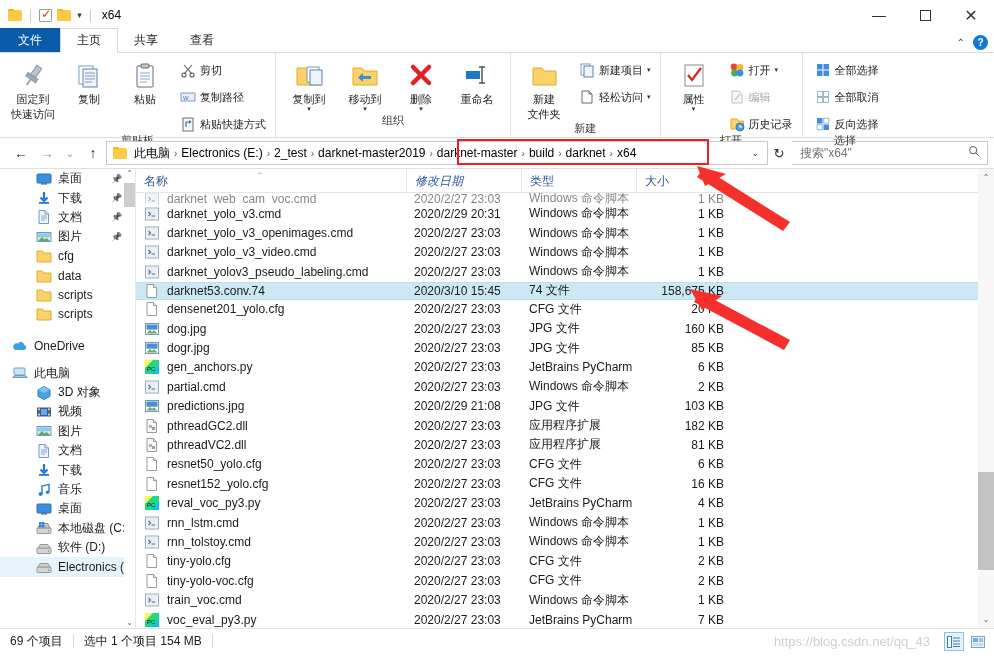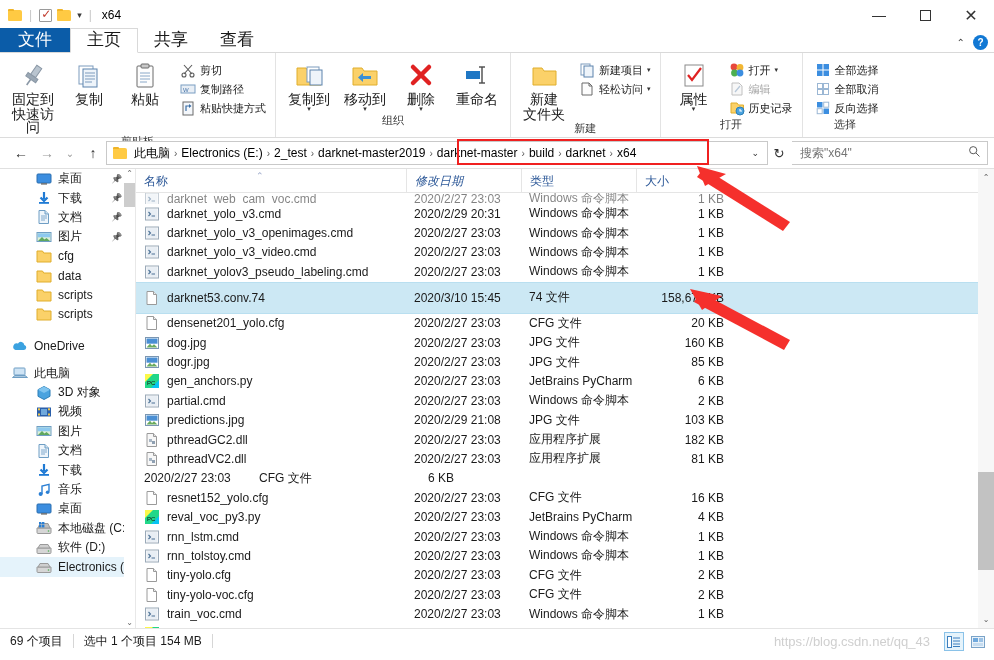--- a/index.html
+++ b/index.html
@@ -49,21 +49,21 @@
     font-size:13px;color:#333;
   }
   .winctl .close { font-size: 16px; font-weight: 300;}
   .winctl .min { font-size: 14px; }
   .winctl .max { font-size: 11px; }
 
   
   .tabs { height: 23px; display:flex; align-items:flex-end; position:relative;
           border-bottom:1px solid #d9d9d9; background:#fff;}
   .tab {
-    padding: 3px 16px 4px 16px; font-size: 17px; color:#1a1a1a;
+    padding: 3px 16px 4px 16px; font-size: 12px; color:#1a1a1a;
     line-height:16px; cursor:default;
   }
   .tab.file { background:#0b5ca8; color:#fff; padding:4px 18px 4px 18px; }
   .tab.active { border:1px solid #d9d9d9; border-bottom:1px solid #fff;
                 margin-bottom:-1px; background:#fff; }
   .help-row { position:absolute; right:6px; bottom:2px; display:flex; gap:8px; align-items:center;}
   .chev-up { font-size:10px; color:#444; }
   .help-dot {
     width:15px;height:15px;border-radius:50%;background:#1178d4;color:#fff;
     font-size:10px; display:flex;align-items:center;justify-content:center;font-weight:bold;
@@ -77,23 +77,23 @@
   .rgroup {
     display:flex; flex-direction:column; justify-content:space-between;
     border-right:1px solid #e3e3e3; padding: 3px 6px 0 6px; position:relative;
   }
   .rgroup-body { display:flex; align-items:flex-start; gap:2px; flex:1; padding-top:2px;}
   .rgroup-label { text-align:center; font-size:11px; color:#333; padding-bottom:18px; }
   .bigbtn {
     width:54px; display:flex; flex-direction:column; align-items:center;
     padding-top:3px; cursor:default;
   }
-  .bigbtn .lbl { font-size:14px; color:#1a1a1a; text-align:center; line-height:13px; margin-top:2px;}
+  .bigbtn .lbl { font-size:11px; color:#1a1a1a; text-align:center; line-height:13px; margin-top:2px;}
   .bigicon { width:30px; height:30px; position:relative; }
-  .smallcol { display:flex; flex-direction:column; gap:1px; padding-top:3px; padding-left:3px;}
+  .smallcol { display:flex; flex-direction:column; gap:9px; padding-top:3px; padding-left:3px;}
   .smallbtn { display:flex; align-items:center; gap:4px; font-size:11px; color:#1a1a1a;
               padding:1px 3px; cursor:default; white-space:nowrap;}
   .smallbtn.disabled { color:#a6a6a6; }
   .sicon { width:16px; height:16px; position:relative; flex:0 0 16px;}
   .arrow-dn { font-size:7px; color:#333; margin-top:-1px;}
 
   
   .navbar { height:30px; display:flex; align-items:center; gap:0px; padding:3px 6px 3px 8px; background:#fff;}
   .navbtn { width:26px; height:24px; display:flex; align-items:center; justify-content:center;
             font-size:14px; color:#999; }
@@ -146,21 +146,21 @@
   .hdr .c1 { width:270px; }
   .hdr .c2 { width:115px; border-left:1px solid #e5e5e5;font-style:italic;}
   .hdr .c3 { width:115px; border-left:1px solid #e5e5e5;}
   .hdr .c4 { width:100px; border-left:1px solid #e5e5e5;}
   .sortmark { position:absolute; left:120px; top:-5px; font-size:9px; color:#9aa8c9;}
 
   .rows { position:absolute; top:24px; left:0; right:0; bottom:0; overflow:hidden;}
   .row {
     display:flex; height:19.4px; align-items:center; font-size:12px; color:#1a1a1a;
   }
-  .row.sel { background:#cce8f4; border-top:1px solid #b9dff0; border-bottom:1px solid #b9dff0; height:32px;}
+  .row.sel { background:#cce8f4; border-top:1px solid #b9dff0; border-bottom:1px solid #b9dff0; height:18px;}
   .row .name { width:270px; display:flex; align-items:center; gap:7px; padding-left:8px; white-space:nowrap; overflow:hidden;}
   .row .date { width:115px; padding-left:8px; color:#1a1a1a; }
   .row .type { width:115px; padding-left:8px; color:#1a1a1a; }
   .row .size { width:100px; padding-right:12px; text-align:right; color:#1a1a1a;}
   .fico { width:16px;height:16px;flex:0 0 16px; position:relative;}
 
   .vscroll { position:absolute; right:0; top:0; width:16px; height:100%; background:#f7f7f7; }
   .vs-arrow { height:17px; display:flex; align-items:center; justify-content:center;
               font-size:8px; color:#606060; }
   .vs-thumb { position:absolute; left:0; width:16px; background:#c2c2c2; }
@@ -902,20 +902,27 @@
                   <rect x="5" y="7" width="3" height="3" fill="#a8b6c4"></rect>
                   <rect x="8" y="9" width="3" height="3" fill="#8fa0b2"></rect>
                 </svg></span>
               <span>pthreadVC2.dll</span>
             </div>
             <div class="date">2020/2/27 23:03</div>
             <div class="type">应用程序扩展</div>
             <div class="size">81 KB</div>
           </div>
           <div class="row">
+            <div class="name">
+              <span class="fico"><svg width="16" height="16" viewBox="0 0 16 16">
+                  <path d="M3 1.5 h6.5 l3 3 v10 H3 Z" fill="#fff" stroke="#9a9a9a"></path>
+                  <path d="M9.5 1.5 v3 h3" fill="#ececec" stroke="#9a9a9a"></path>
+                </svg></span>
+              <span>resnet50_yolo.cfg</span>
+            </div>
             <div class="date">2020/2/27 23:03</div>
             <div class="type">CFG 文件</div>
             <div class="size">6 KB</div>
           </div>
           <div class="row">
             <div class="name">
               <span class="fico"><svg width="16" height="16" viewBox="0 0 16 16">
                   <path d="M3 1.5 h6.5 l3 3 v10 H3 Z" fill="#fff" stroke="#9a9a9a"></path>
                   <path d="M9.5 1.5 v3 h3" fill="#ececec" stroke="#9a9a9a"></path>
                 </svg></span>

